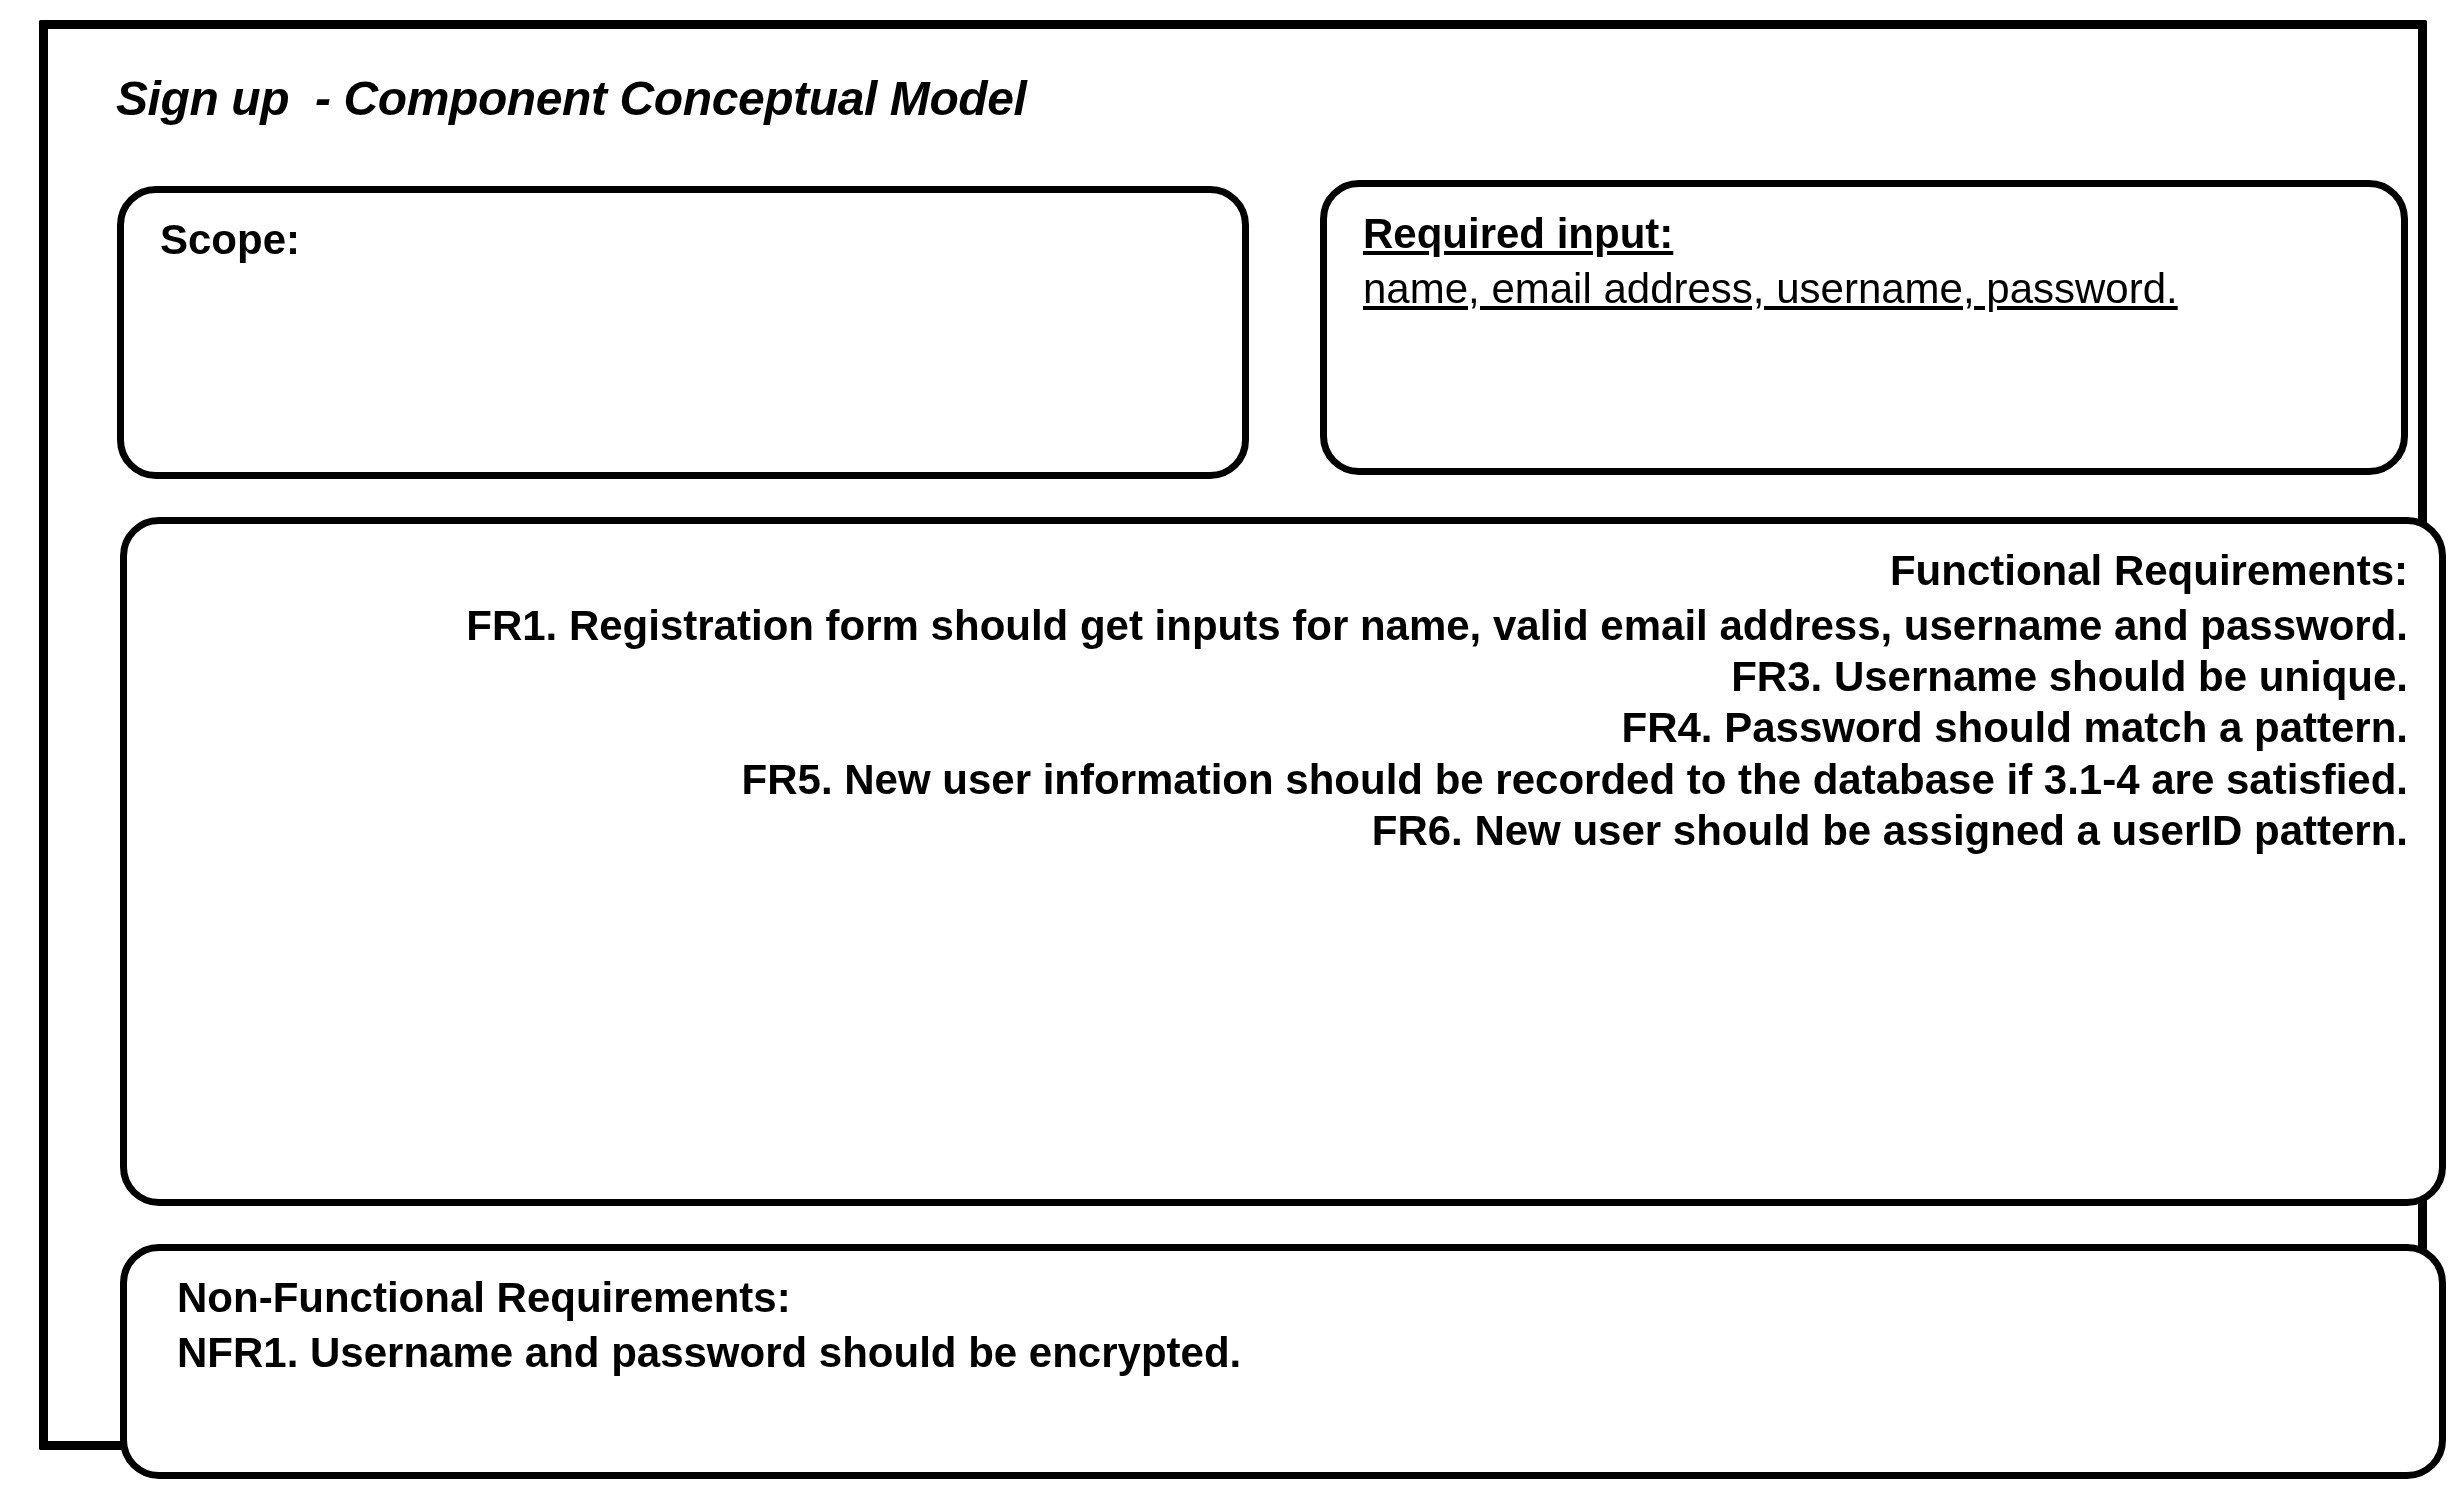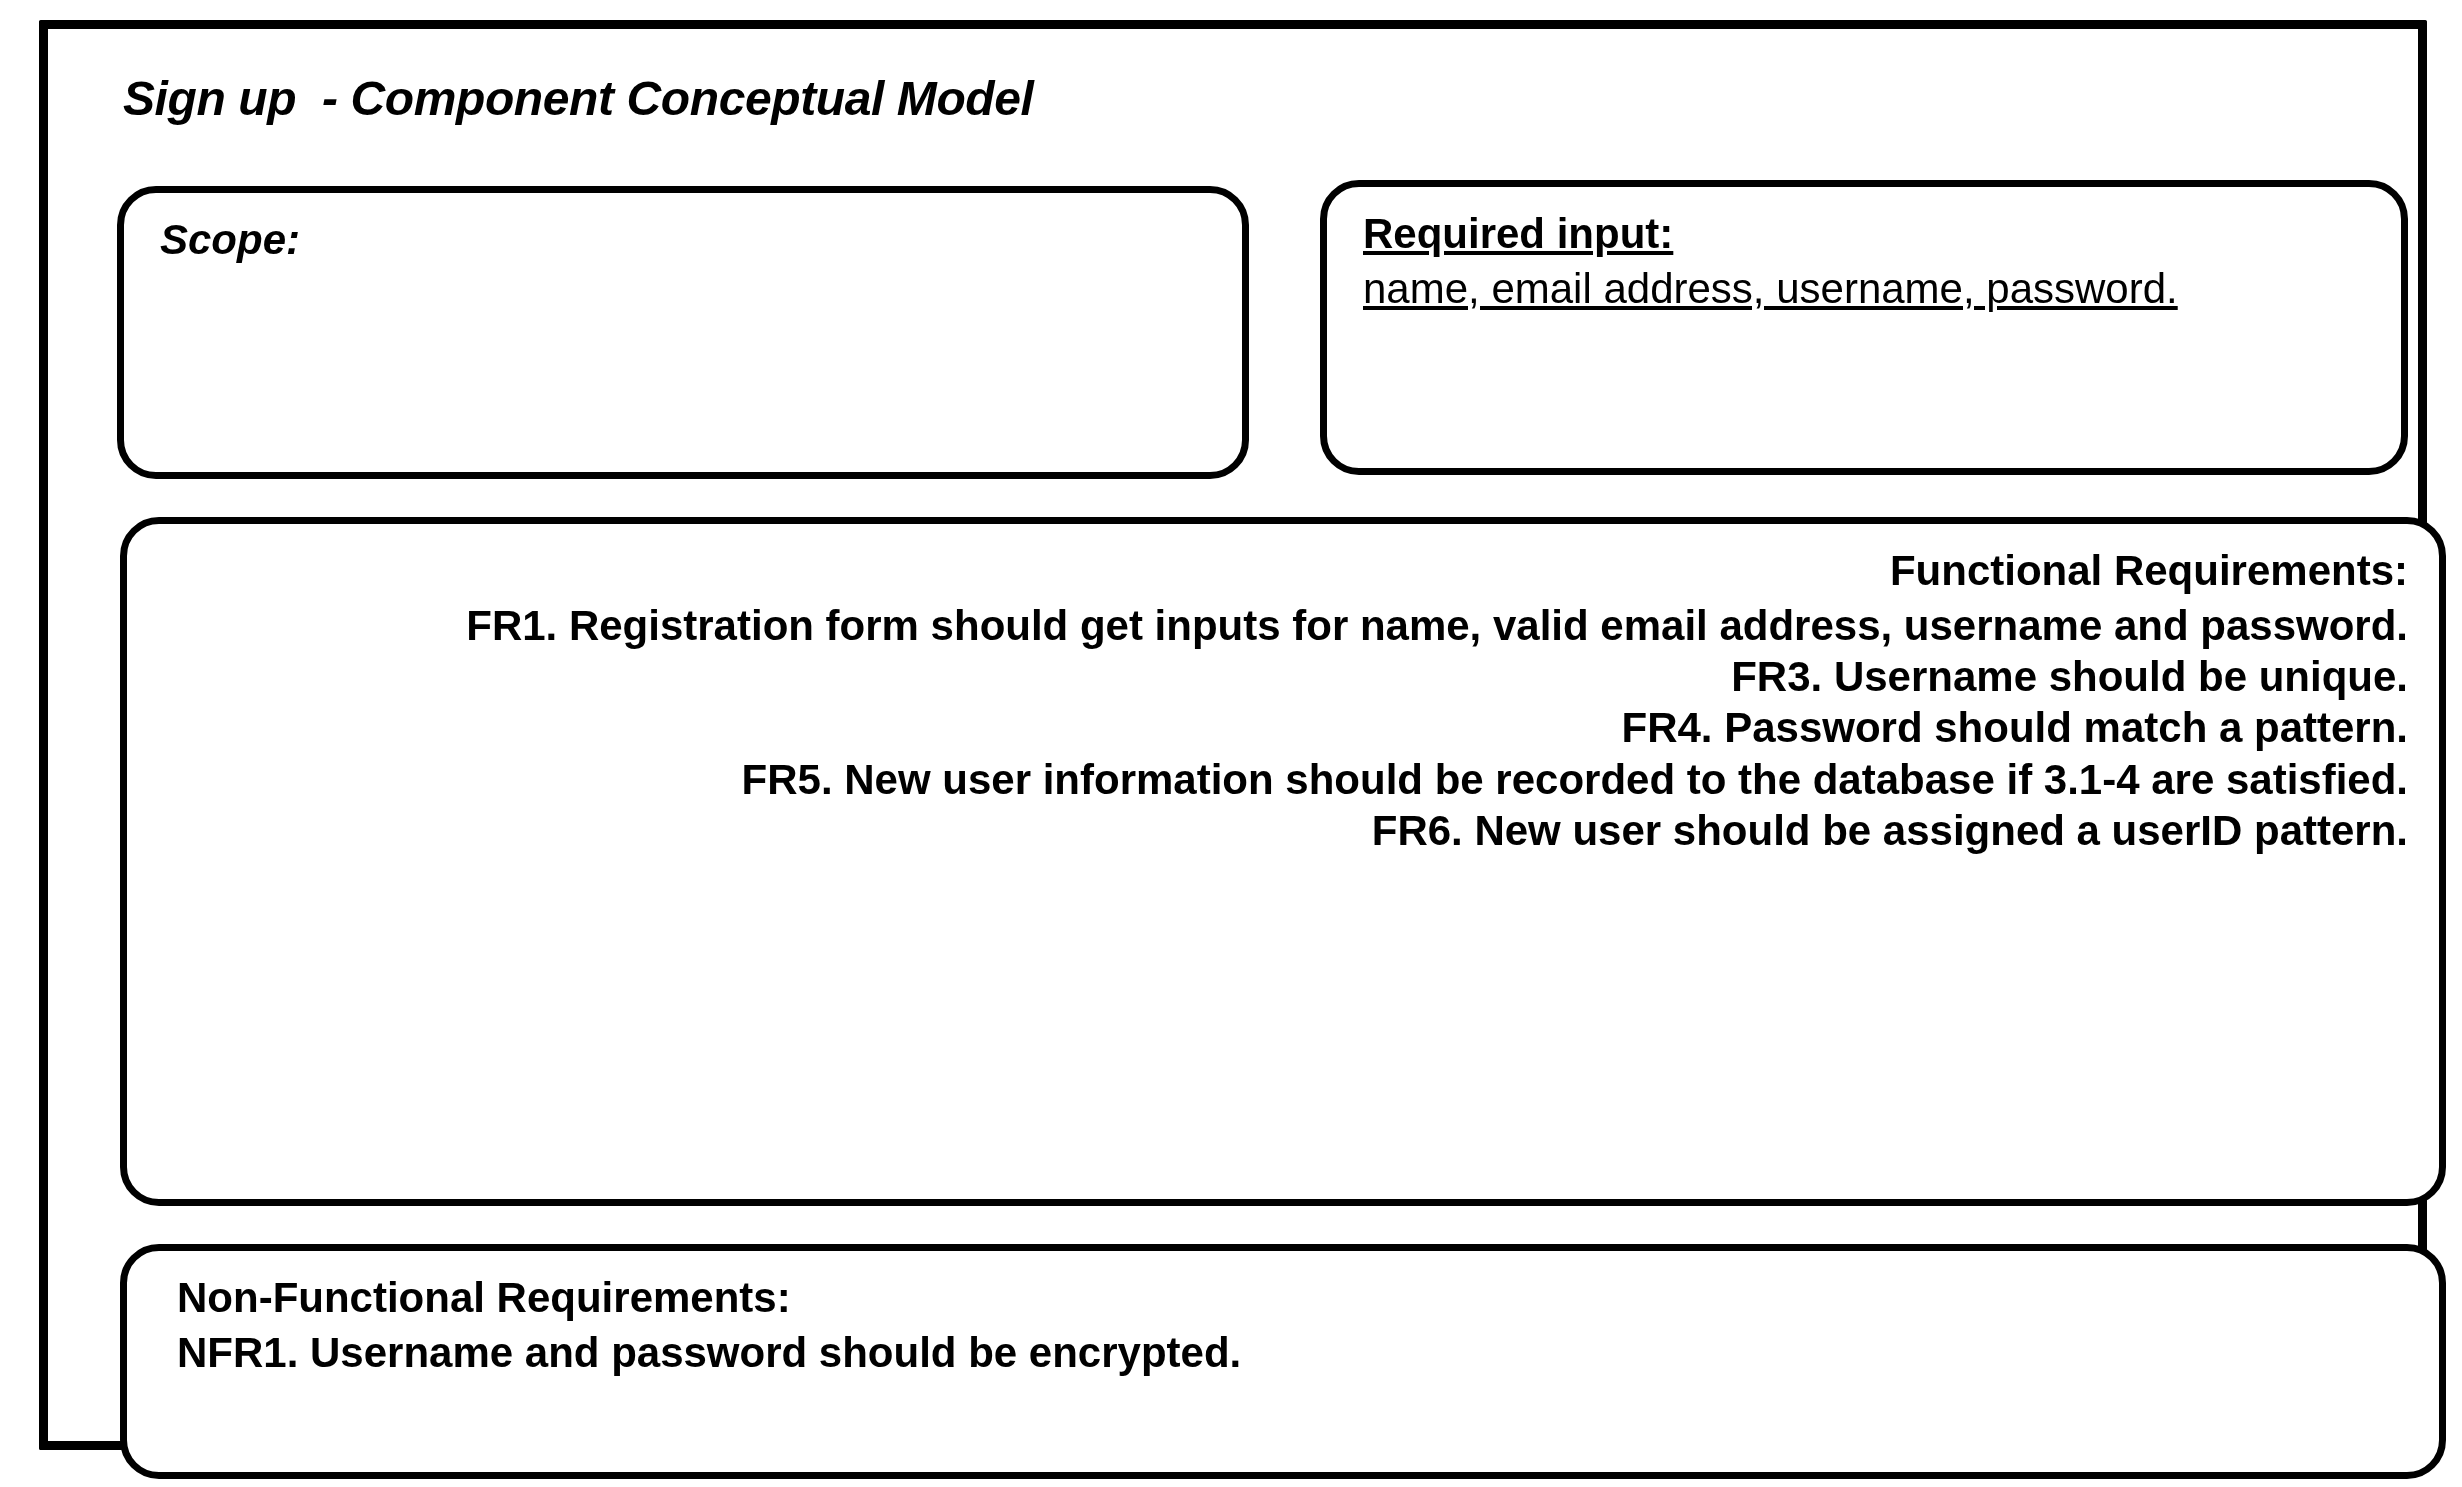--- a/index.html
+++ b/index.html
@@ -31,21 +31,21 @@
     height: 1430px;
     border: 9px solid #000000;
     border-radius: 1.6px;
     box-sizing: border-box;
     background: #ffffff;
   }
 
   
   .diagram-title {
     position: absolute;
-    left: 75px;
+    left: 68px;
     top: 46px;
     font-size: 48px;
     font-weight: bold;
     font-style: italic;
     letter-spacing: -0.4px;
     line-height: 1.0;
     white-space: pre;
   }
 
   
@@ -56,21 +56,20 @@
     border-radius: 39px;
     background: #ffffff;
     padding: 21px 31px 8.1px 36px;
   }
 
   .card-scope {
     left: 69px;
     top: 157px;
     width: 1132px;
     height: 293px;
-    font-style: italic;
   }
 
   .card-required-input {
     left: 1272px;
     top: 151px;
     width: 1088px;
     height: 295px;
     text-decoration: underline;
   }
 

